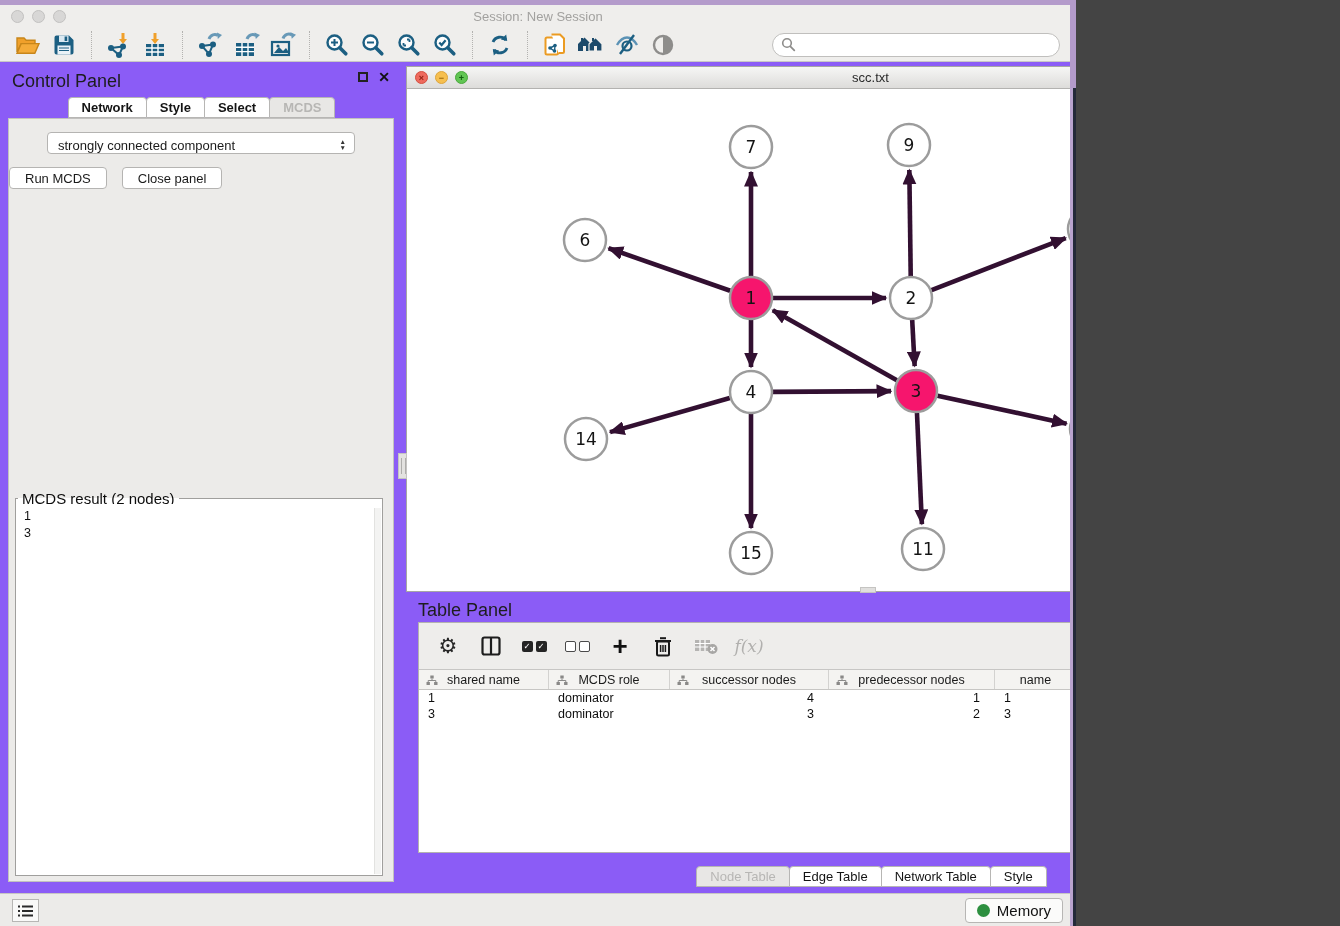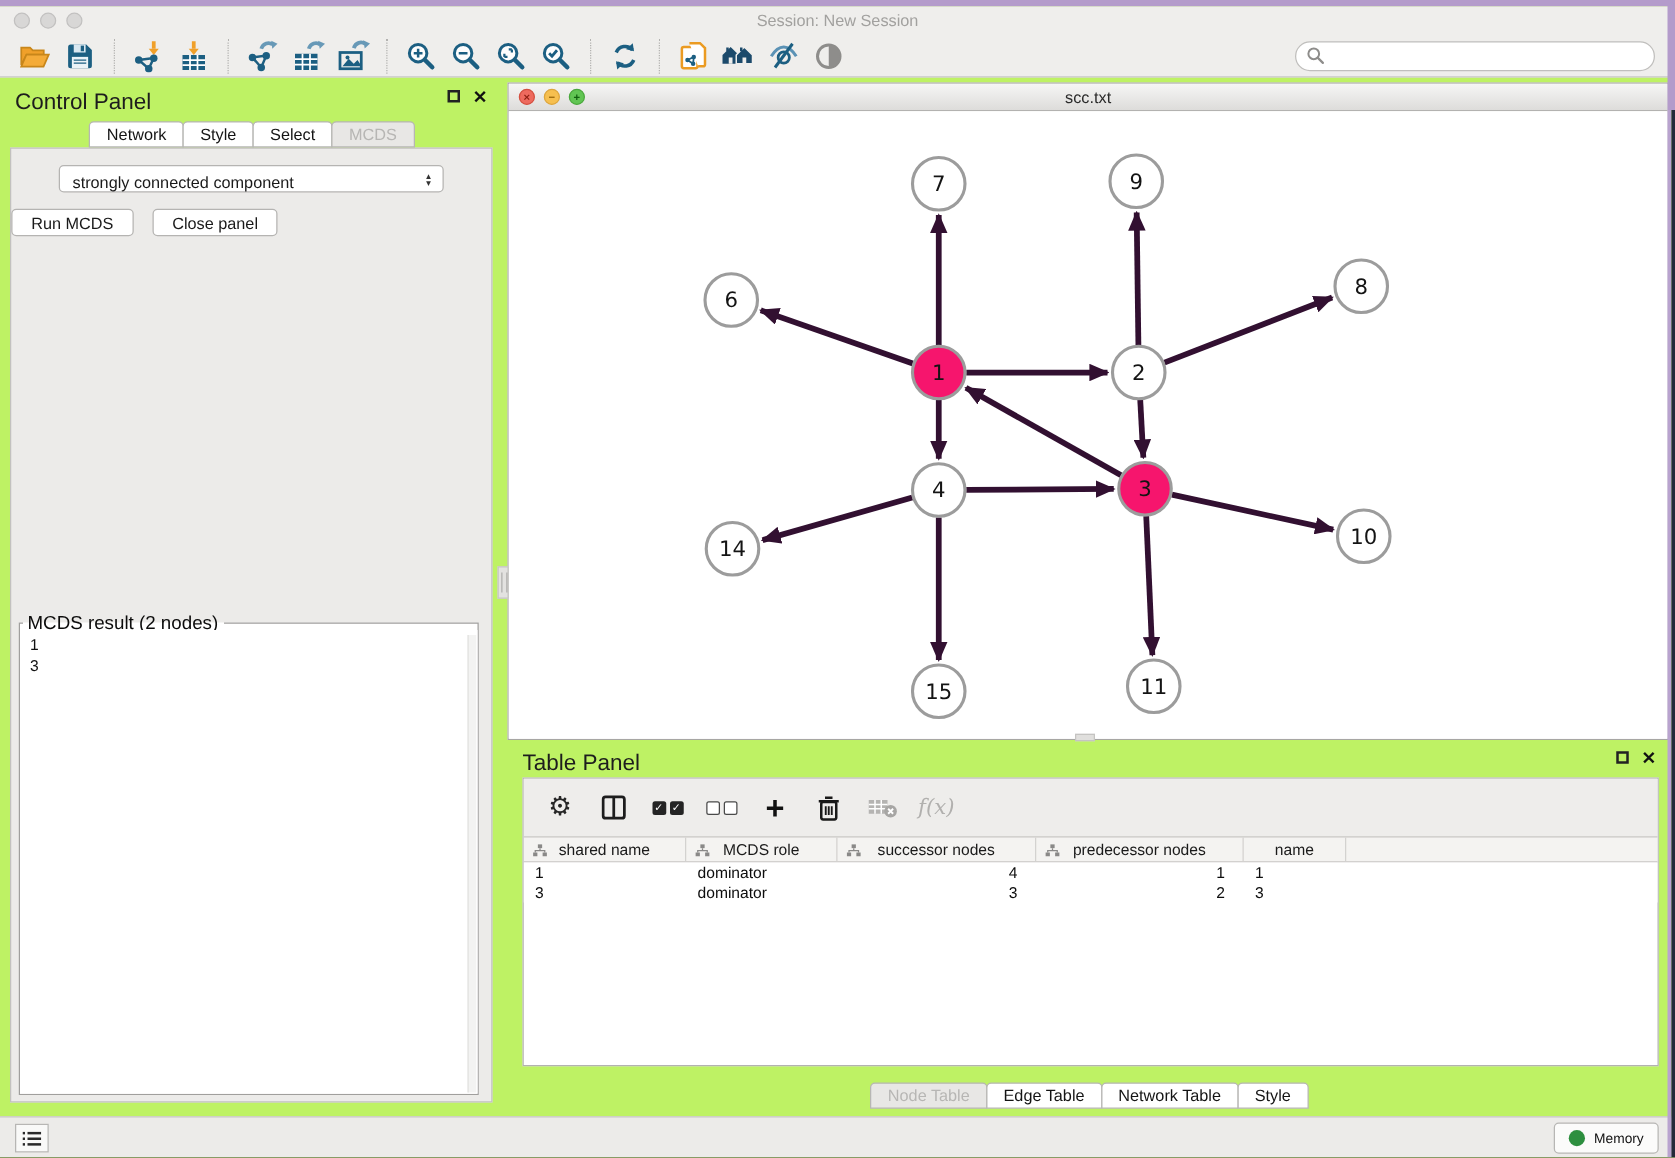--- a/index.html
+++ b/index.html
@@ -1,19 +1,19 @@
 <!DOCTYPE html>
 <html><head>
 <meta charset="utf-8">
 <style>
   * { margin:0; padding:0; box-sizing:border-box; }
   html,body { background:#444; }
   .app {
-    position:relative; width:1340px; height:926px; overflow:hidden;
-    background:#bef264; font-family:"Liberation Sans", sans-serif; color:#1a1a1a;
+    position:relative; width:1076px; height:926px; overflow:hidden;
+    background:#8b5cf6; font-family:"Liberation Sans", sans-serif; color:#1a1a1a;
   }
   
   .purple-top { position:absolute; left:0; top:0; width:100%; height:5px; background:#b49bcb; z-index:60; }
   .purple-right-top { position:absolute; right:0; top:0; width:6px; height:88px; background:#b49bcb; z-index:59; }
   .purple-right { position:absolute; right:3px; top:88px; bottom:0; width:3px; background:#b9a3cf; z-index:59; }
   .navy-right { position:absolute; right:0; top:88px; bottom:0; width:3px; background:#242a3a; z-index:58; }
 
   
   .titlebar { position:absolute; left:0; top:5px; width:100%; height:23px; background:#efeeec; }
   .traffic-inactive { position:absolute; left:11px; top:5px; display:flex; gap:8px; }
@@ -28,21 +28,21 @@
   .searchbox { margin-left:auto; margin-right:16px; width:288px; height:24px; background:#fff;
     border:1px solid #c0bfbd; border-radius:12px; display:flex; align-items:center; padding:0 8px; }
   .searchbox input { border:none; outline:none; flex:1; font-size:12px; font-family:"Liberation Sans",sans-serif; background:transparent; }
 
   
   .cp { position:absolute; left:0; top:62px; width:402px; height:831px; }
   .panel-title { position:absolute; left:12px; top:9px; font-size:18px; color:#1d1d1d; }
   .win-btns { position:absolute; right:12px; top:9px; display:flex; gap:10px; align-items:center; }
   .btn-max { width:10px; height:10px; border:2px solid #222; }
   .btn-close { font-size:14px; font-weight:bold; color:#111; line-height:12px; }
-  .cp-tabs { position:absolute; top:35px; left:0; width:100%; display:flex; justify-content:center; z-index:5; }
+  .cp-tabs { position:absolute; top:35px; left:0; width:100%; display:flex; justify-content:center; z-index:5;font-weight:bold; }
   .tab { height:21px; padding:0 13px; display:flex; align-items:center; font-size:13px; color:#141414;
     background:#fff; border:1px solid #b7b6b4; border-radius:4px 4px 0 0; margin-right:-1px; }
   .tab.active { background:#e8e7e5; color:#b7b6b4; }
   .cp-content { position:absolute; left:8px; top:56px; width:386px; height:764px;
     background:#ecebe9; border:1px solid #c2c1bf; }
   .opt-label { margin-top:24px; text-align:center; font-size:13px; }
   .select { margin:13px auto 0; width:308px; height:22px; background:#fff; border:1px solid #b5b4b2;
     border-radius:4px; display:flex; align-items:center; padding:4px 4px 0 10px; font-size:13px; }
   .spin { margin-left:auto; display:flex; flex-direction:column; align-items:center; line-height:6px; font-size:6.5px; color:#333; padding-right:4px;}
   .btn-row { display:flex; justify-content:flex-start; gap:15px; margin-top:13px; }
@@ -99,21 +99,21 @@
   .td.left { text-align:left; padding-left:9px; }
   .td.right { text-align:right; padding-right:15px; }
   .tp-tabs { position:absolute; left:0; width:100%; top:271px; display:flex; justify-content:center; }
 
   
   .statusbar { position:absolute; left:0; top:893px; width:100%; height:33px; background:#eceBE9;
     background:#ecebe9; border-top:1px solid #c7c6c4; }
   .list-btn { position:absolute; left:12px; top:5px; width:27px; height:23px; background:#f9f9f8;
     border:1px solid #b7b6b4; display:flex; align-items:center; justify-content:center; }
   .memory-btn { position:absolute; right:13px; top:4px; height:25px; padding:0 11px; background:#fbfbfa;
-    border:1px solid #b7b6b4; border-radius:4px; display:flex; align-items:center; gap:7px; font-size:11px; color:#111; }
+    border:1px solid #b7b6b4; border-radius:4px; display:flex; align-items:center; gap:7px; font-size:15px; color:#111; }
   .mem-dot { width:13px; height:13px; border-radius:50%; background:#2d8f3f; }
 </style>
 </head>
 <body>
 
 <div class="app">
   <div class="purple-top"></div>
   <div class="purple-right-top"></div>
   <div class="purple-right"></div>
   <div class="navy-right"></div>

